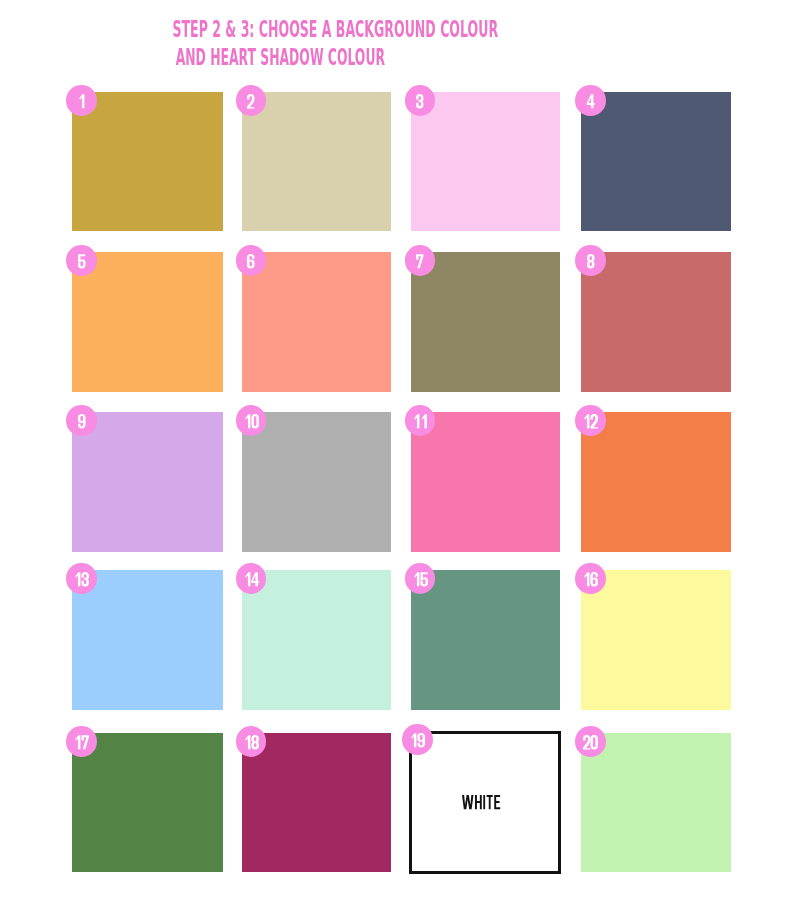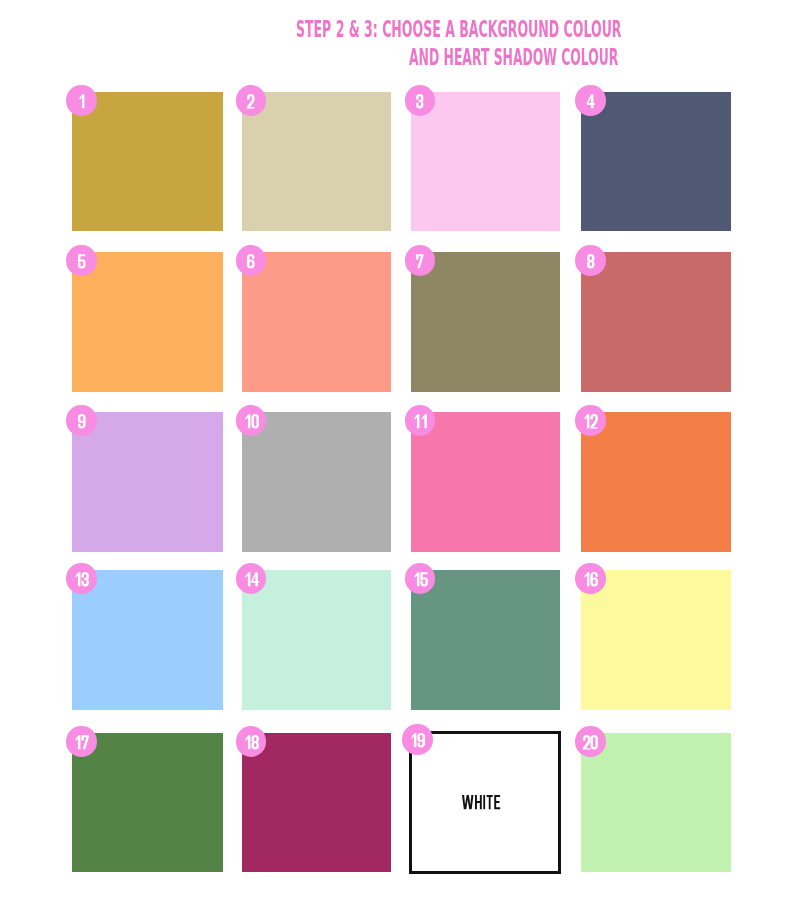--- a/index.html
+++ b/index.html
@@ -6,21 +6,21 @@
   html, body { margin:0; padding:0; }
   body {
     width:794px; height:913px;
     background:#ffffff;
     font-family:"DejaVu Sans", sans-serif;
     overflow:hidden;
     position:relative;
   }
   #title {
     position:absolute; left:0; top:16px; width:794px;
-    text-align:right;
+    text-align:left;
   }
   .tline {
     color:#ee74c9;
     font-weight:bold;
     font-size:22.2px;
     letter-spacing:0px;
     line-height:27.7px;
     white-space:nowrap;
     display:block;
     transform:scaleX(0.5655);

